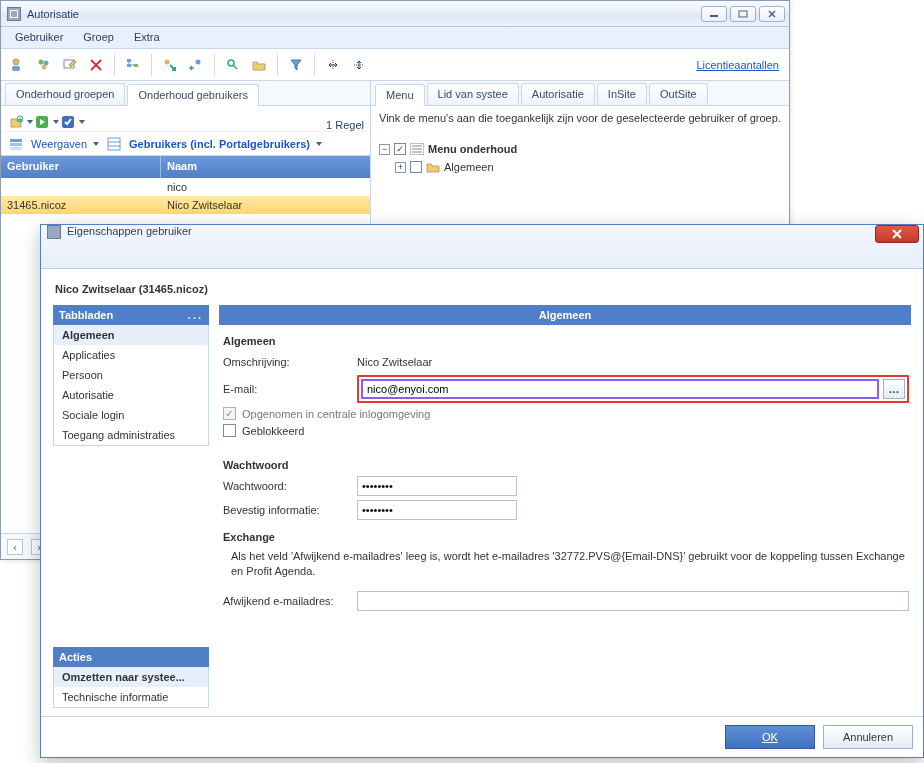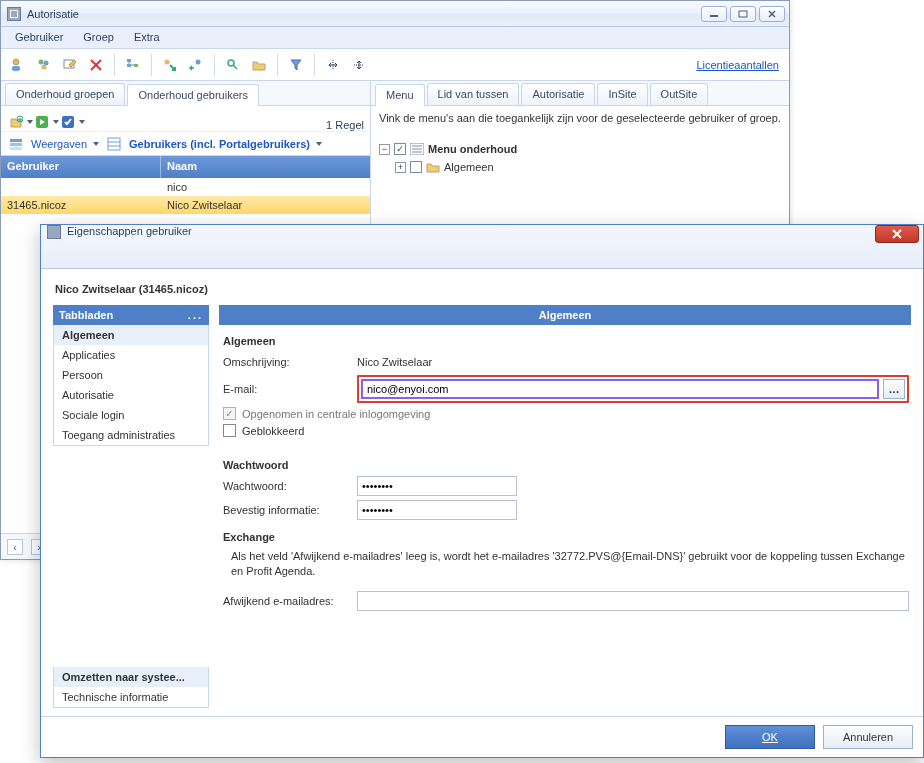--- a/index.html
+++ b/index.html
@@ -437,21 +437,21 @@
       <div class="w1foot">
         <div class="navbtn">‹</div>
         <div class="navbtn">›</div>
         <span class="chk">✓</span>
       </div>
     </div>
 
     <div class="w1right">
       <div class="rtabs">
         <div class="tab active">Menu</div>
-        <div class="tab">Lid van tussen</div>
+        <div class="tab">Lid van systee</div>
         <div class="tab">Autorisatie</div>
         <div class="tab">InSite</div>
         <div class="tab">OutSite</div>
       </div>
       <div class="rhelp">Vink de menu's aan die toegankelijk zijn voor de geselecteerde gebruiker of groep.</div>
       <div class="tree">
         <div class="trow">
           <span class="exp">−</span>
           <span class="chk">✓</span>
           <span class="ticon"><svg width="14" height="12">
@@ -499,20 +499,23 @@
         </div>
         <div class="sidelist">
           <div class="sideitem active">Algemeen</div>
           <div class="sideitem">Applicaties</div>
           <div class="sideitem">Persoon</div>
           <div class="sideitem">Autorisatie</div>
           <div class="sideitem">Sociale login</div>
           <div class="sideitem">Toegang administraties</div>
         </div>
         <div class="sidegap"></div>
+        <div class="sidehdr">
+          <span>Acties</span>
+        </div>
         <div class="sidelist2">
           <div class="sideitem active">Omzetten naar systee...</div>
           <div class="sideitem">Technische informatie</div>
         </div>
       </div>
 
       <div class="content">
         <div class="conthdr">Algemeen</div>
         <div class="contbody">
 

